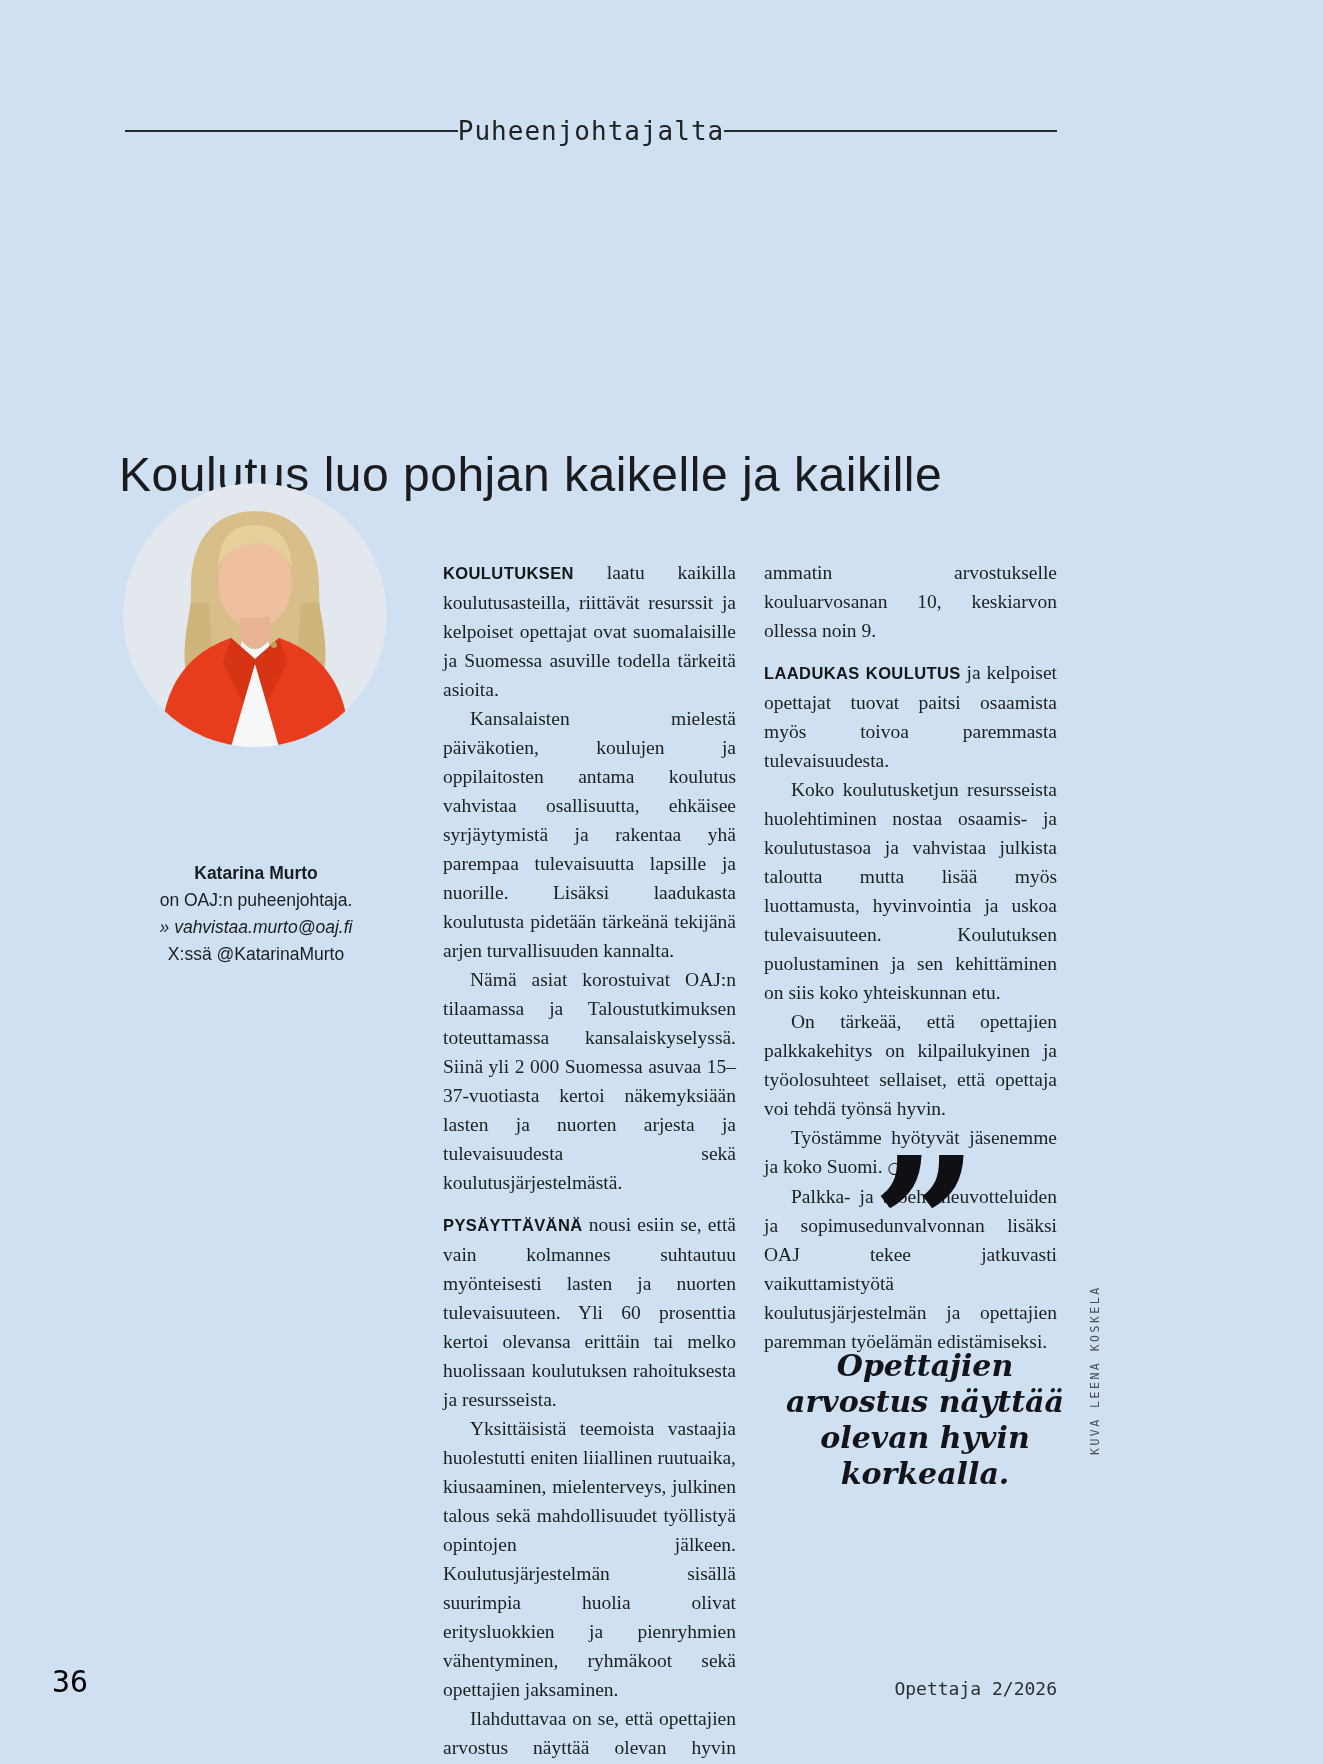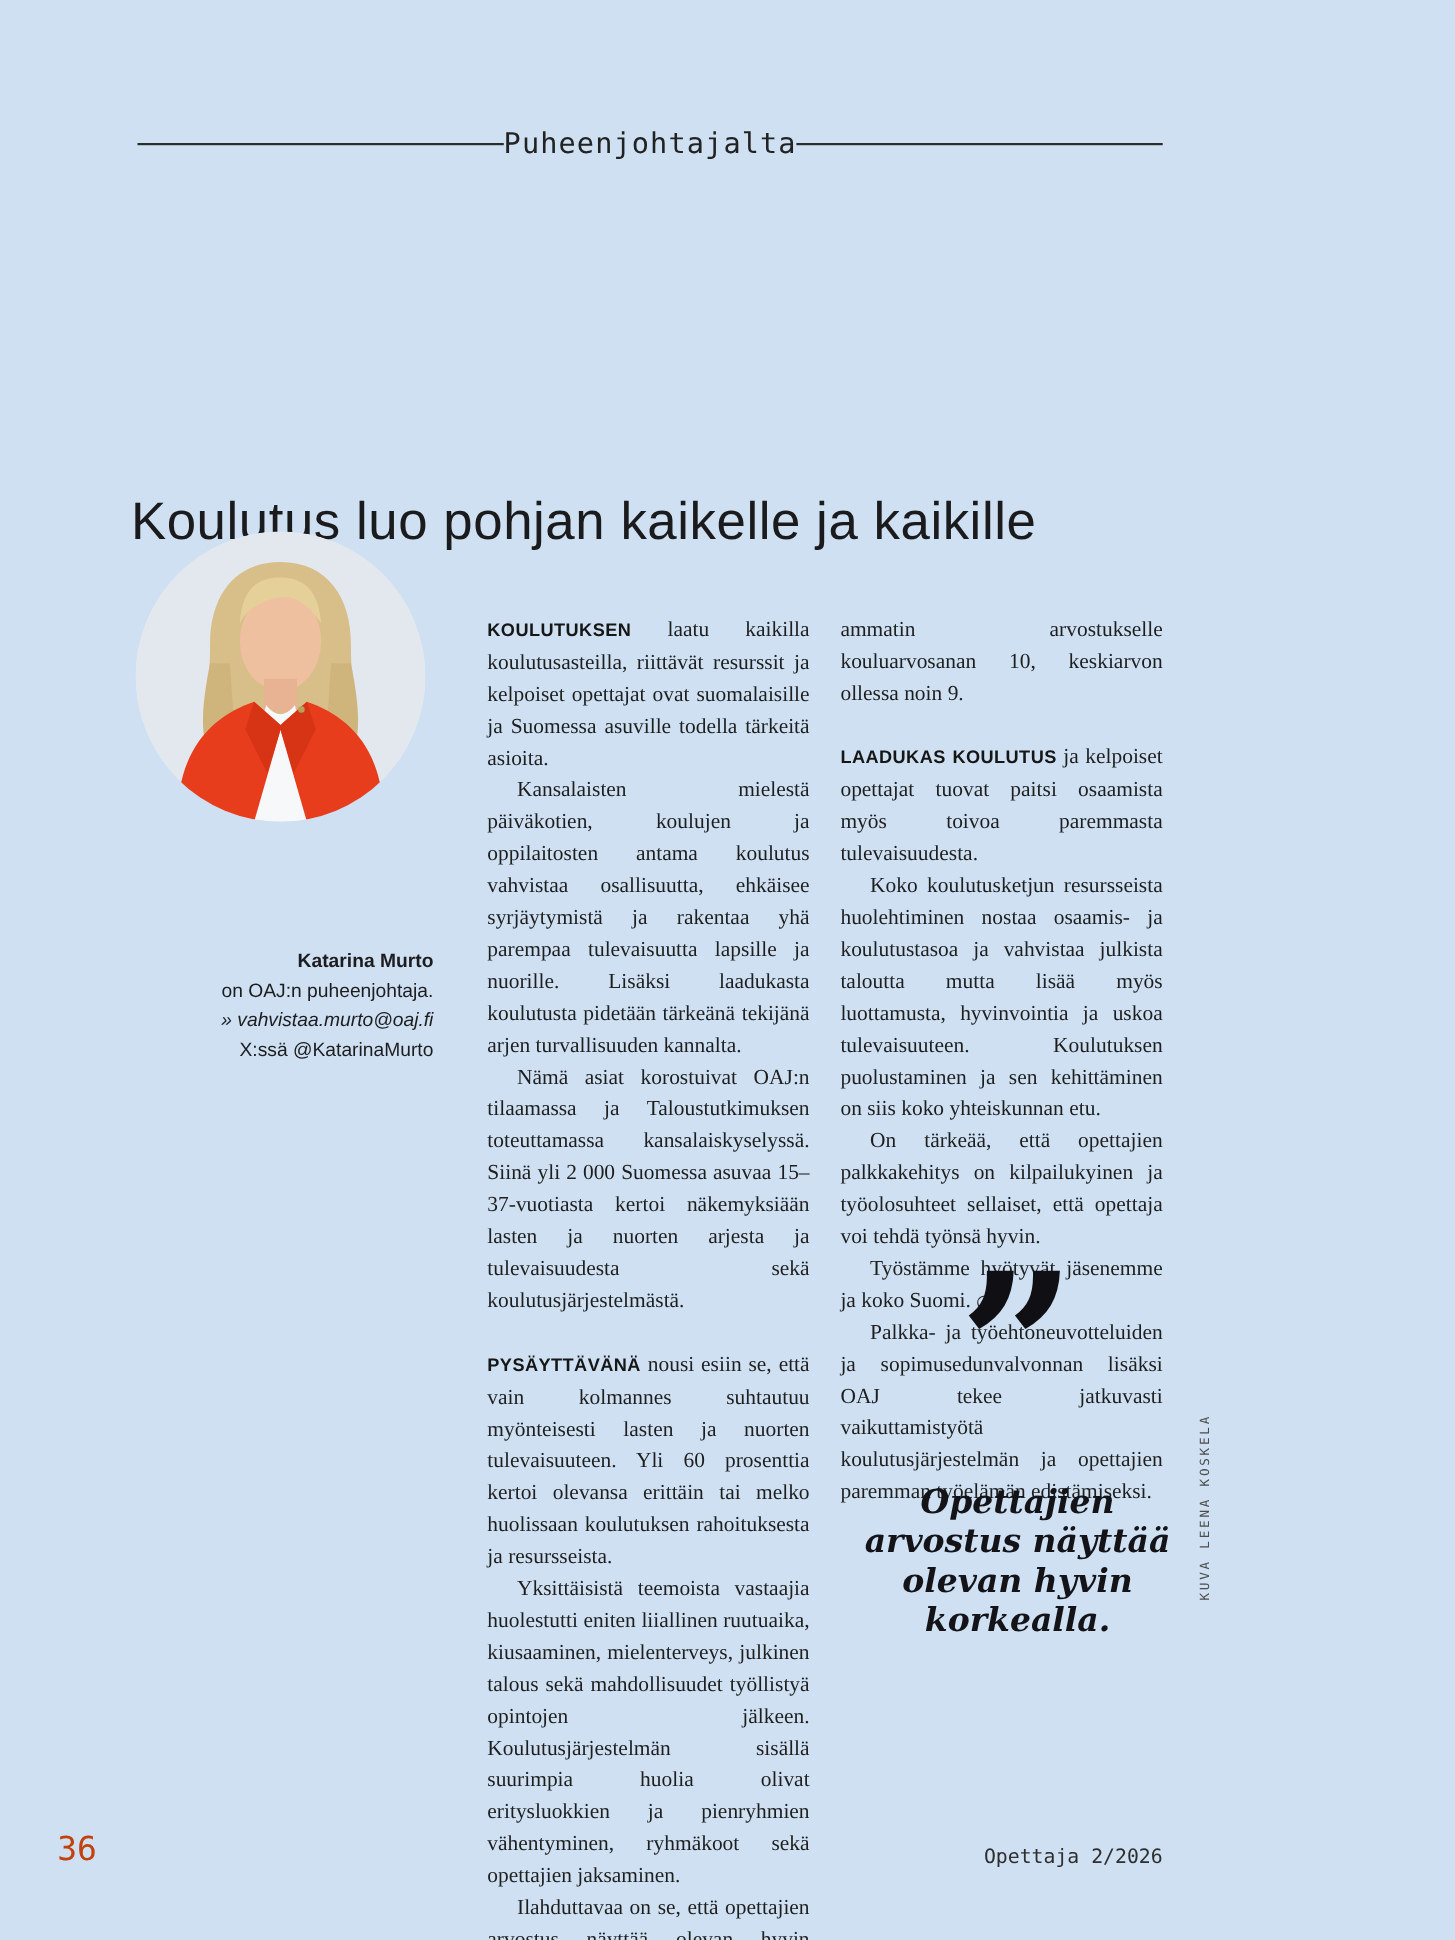--- a/index.html
+++ b/index.html
@@ -29,37 +29,37 @@
     color:#1b1b1d;
   }
   
   .portrait{
     position:absolute;left:123px;top:483px;width:264px;height:264px;
     border-radius:50%;overflow:hidden;
   }
   .portrait svg{display:block;width:100%;height:100%;}
   .author-block{
     position:absolute;left:118px;top:860px;width:276px;
-    text-align:right;
+    text-align:center;
     font-family:"Liberation Sans", sans-serif;
     font-size:17.5px;line-height:27px;color:#1d1d1f;
   }
   .author-name{font-weight:700;}
   .author-email{font-style:italic;}
   
   .col{
     position:absolute;top:558px;width:293px;
     text-align:justify;
     font-size:19.5px;line-height:29px;color:#1e1e1e;
   }
   .col-1{left:443px;}
   .col-2{left:764px;}
   .col p{margin:0;text-indent:27px;}
   .col p.no-indent{text-indent:0;}
-  .col p.section-gap{margin-top:29px;}
+  .col p.section-gap{margin-top:13px;}
   .lead{
     font-family:"Liberation Sans", sans-serif;
     font-weight:700;font-size:16.5px;letter-spacing:0.4px;
     color:#161616;
   }
   .end-mark{font-family:"DejaVu Sans", sans-serif;font-size:16px;}
   
   .pullquote-mark{
     position:absolute;left:790px;top:1133px;width:270px;
     text-align:center;
@@ -78,21 +78,21 @@
     position:absolute;left:1088px;top:1285px;height:170px;
     writing-mode:vertical-rl;transform:rotate(180deg);
     font-family:"DejaVu Sans Mono", monospace;
     font-size:11.5px;letter-spacing:2.5px;color:#4d4d4d;
     white-space:nowrap;
   }
   
   .page-number{
     position:absolute;left:52px;top:1664px;
     font-family:"DejaVu Sans Mono", monospace;
-    font-size:30px;color:#c2410c;
+    font-size:30px;color:#000000;
   }
   .footer-issue{
     position:absolute;right:266px;top:1678px;
     font-family:"DejaVu Sans Mono", monospace;
     font-size:18px;color:#2e2e2e;
   }
 </style>
 </head>
 <body>
 

